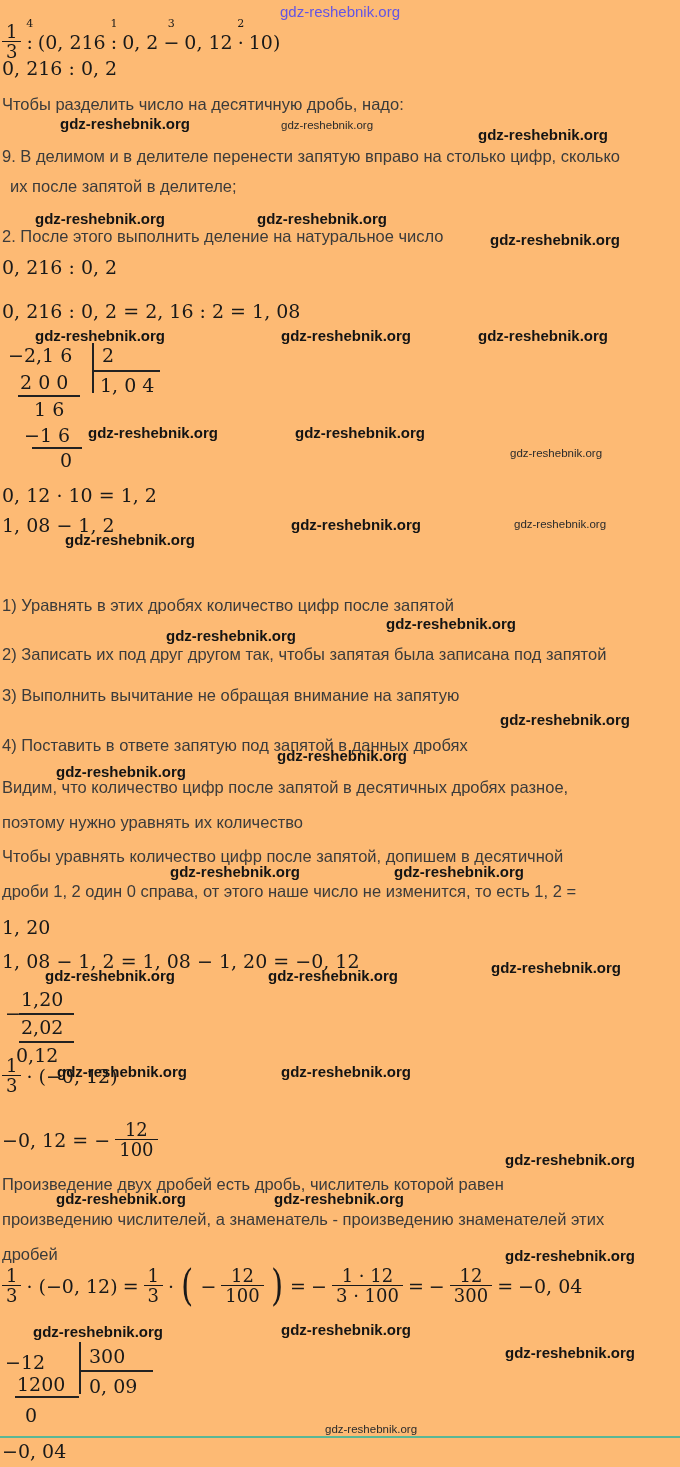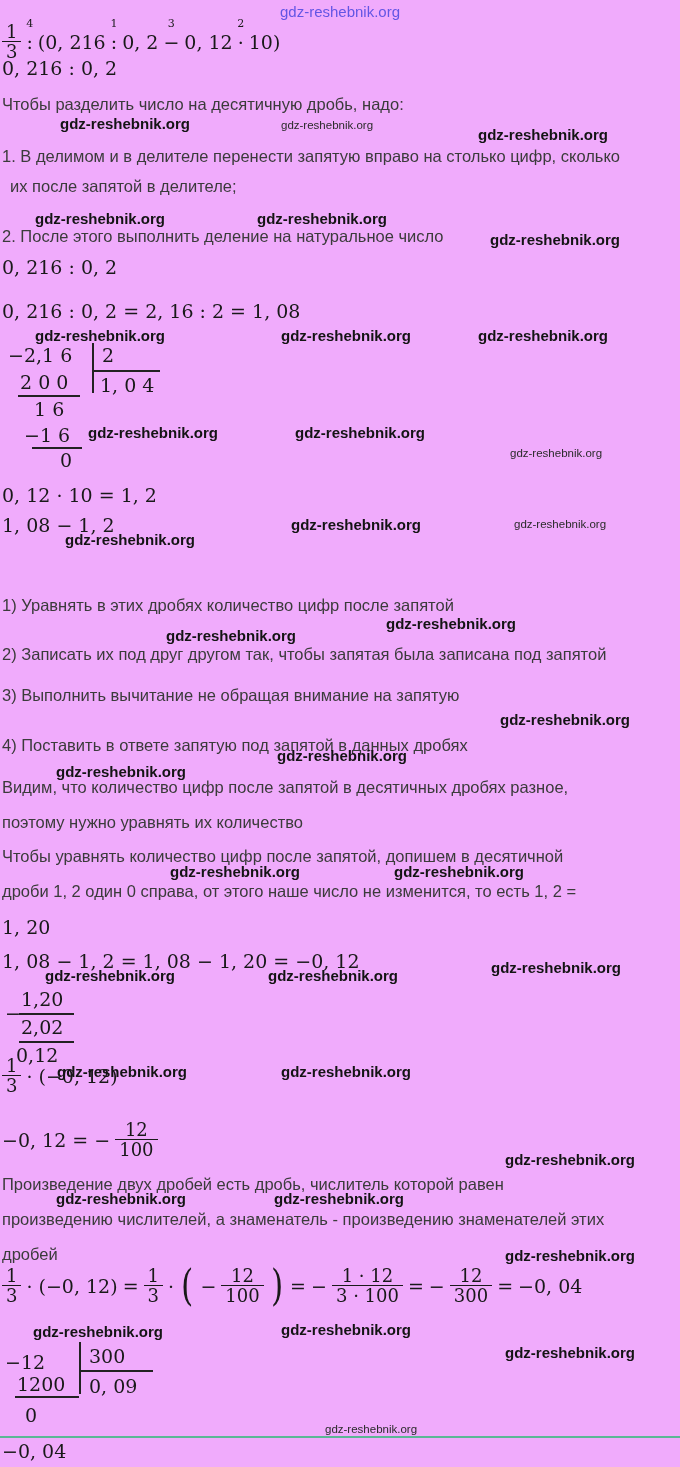--- a/index.html
+++ b/index.html
@@ -1,17 +1,17 @@
 <!DOCTYPE html>
 <html><head>
 <meta charset="utf-8">
 <style>
   html,body{margin:0;padding:0;}
   body{width:680px;height:1467px;background:#ffffff;position:relative;overflow:hidden;}
-  .page{position:relative;width:680px;height:1467px;background:#f0abfc;}
+  .page{position:relative;width:680px;height:1467px;background:#fdba74;}
   .t{position:absolute;font:16.5px "Liberation Sans",sans-serif;color:#3b3b3b;white-space:nowrap;}
   .m{position:absolute;font:19px "DejaVu Serif",serif;color:#191919;white-space:nowrap;}
   .wm-b{position:absolute;font-family:"Liberation Sans",sans-serif;font-weight:700;font-size:15px;color:#141414;white-space:nowrap;}
   .wm-s{position:absolute;font-family:"Liberation Sans",sans-serif;font-size:11.5px;color:#2b2b2b;white-space:nowrap;}
   .top-link{position:absolute;left:0;right:0;top:3px;text-align:center;font:500 15px "Liberation Sans",sans-serif;color:#6355e4;text-decoration:none;}
   .mrow{position:absolute;font:19px "DejaVu Serif",serif;color:#191919;display:flex;align-items:center;gap:5px;white-space:nowrap;}
   .frac{display:inline-block;text-align:center;line-height:1.08;}
   .frac .num,.frac .den{display:block;padding:0 4px;font-size:18px;}
   .frac .den{border-top:1.4px solid #1a1a1a;}
   .op{position:relative;display:inline-block;}
@@ -46,21 +46,21 @@
   </div>
 
   <span class="m" style="left:2px;top:57px">0, 216 : 0, 2</span>
 
   <span class="t" style="left:2px;top:95px">Чтобы разделить число на десятичную дробь, надо:</span>
 
   <span class="wm-b" style="left:60px;top:115px">gdz-reshebnik.org</span>
   <span class="wm-s" style="left:281px;top:119px">gdz-reshebnik.org</span>
   <span class="wm-b" style="left:478px;top:126px">gdz-reshebnik.org</span>
 
-  <span class="t" style="left:2px;top:147px">1. В делимом и в делителе перенести запятую вправо на столько цифр, сколько</span>
+  <span class="t" style="left:2px;top:147px">9. В делимом и в делителе перенести запятую вправо на столько цифр, сколько</span>
   <span class="t" style="left:10px;top:177px">их после запятой в делителе;</span>
 
   <span class="wm-b" style="left:35px;top:210px">gdz-reshebnik.org</span>
   <span class="wm-b" style="left:257px;top:210px">gdz-reshebnik.org</span>
 
   <span class="t" style="left:2px;top:227px">2. После этого выполнить деление на натуральное число</span>
   <span class="wm-b" style="left:490px;top:231px">gdz-reshebnik.org</span>
 
   <span class="m" style="left:2px;top:256px">0, 216 : 0, 2</span>
   <span class="m" style="left:2px;top:300px">0, 216 : 0, 2 = 2, 16 : 2 = 1, 08</span>

